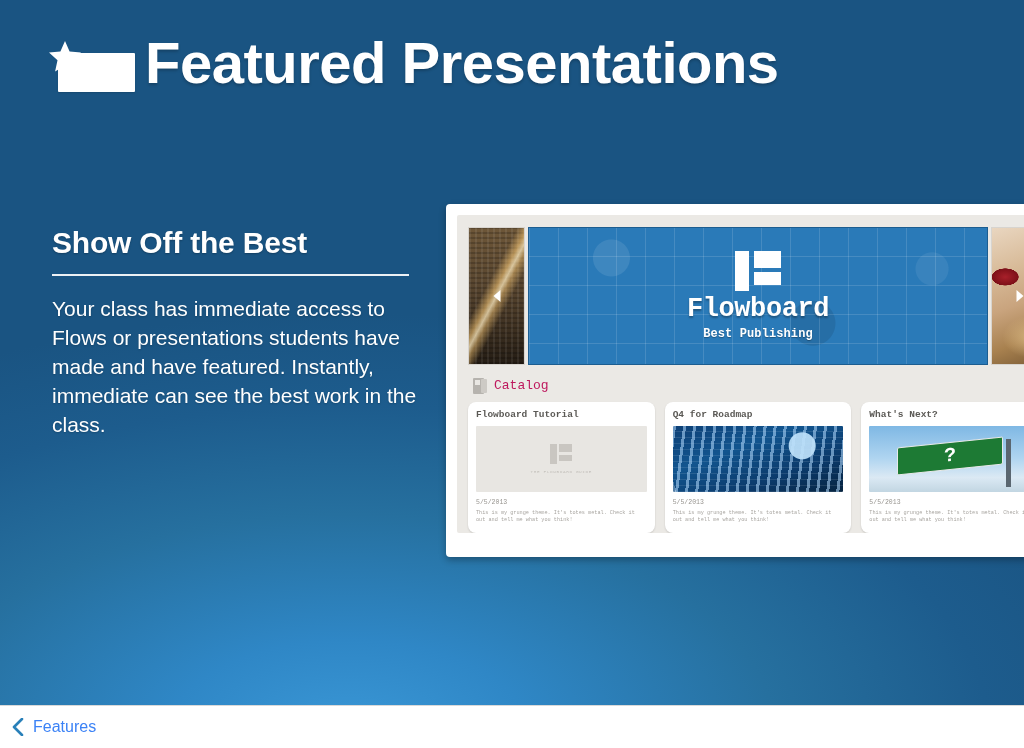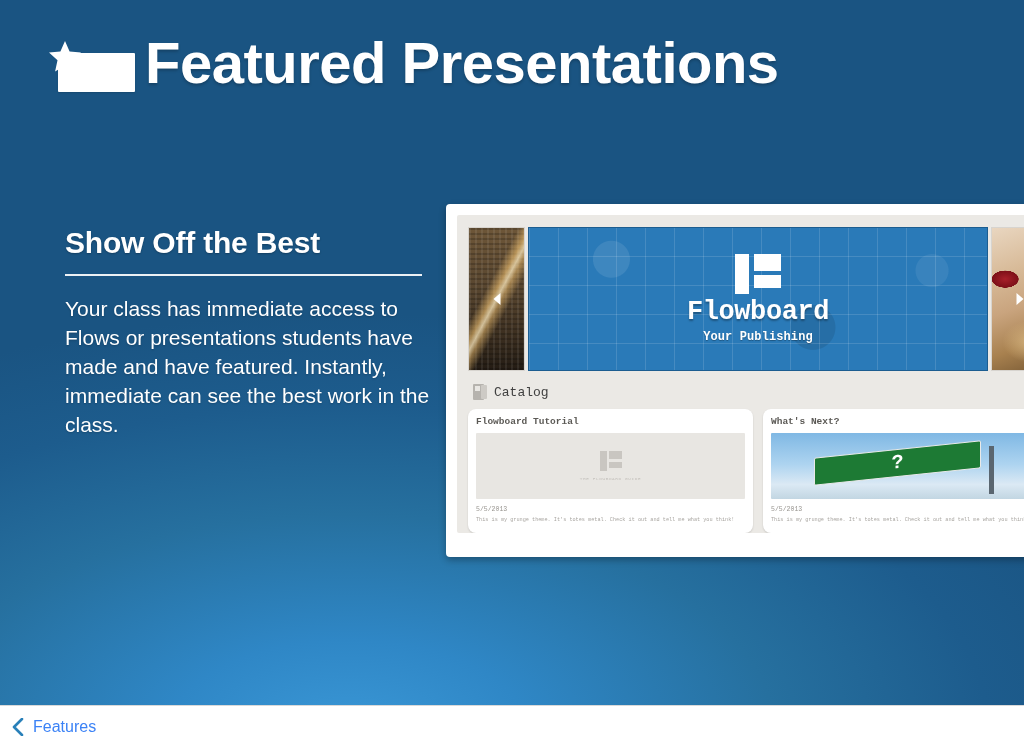--- a/index.html
+++ b/index.html
@@ -37,21 +37,21 @@
     width: 36px; height: 36px; color: #ffffff;
   }
   .title {
     font-size: 58px; font-weight: bold; color: #ffffff;
     letter-spacing: -0.5px; line-height: 1;
     text-shadow: 0 2px 3px rgba(0,0,0,0.22);
     white-space: nowrap;
   }
 
   
-  .copy { position: absolute; left: 65px; top: 226px; width: 372px; }
+  .copy { position: absolute; left: 52px; top: 226px; width: 372px; }
   .copy h2 {
     font-size: 30px; font-weight: bold; color: #ffffff;
     letter-spacing: -0.2px;
     text-shadow: 0 1px 2px rgba(0,0,0,0.25);
   }
   .copy .rule {
     margin-top: 14px; width: 357px; height: 2px;
     background: rgba(255,255,255,0.92);
   }
   .copy p {
@@ -148,21 +148,21 @@
   .catalog {
     display: flex; align-items: center; gap: 7px;
     margin: 12px 0 0 16px; height: 20px;
   }
   .book-icon {
     position: relative; width: 14px; height: 16px; flex: none;
   }
   .book-icon .b1 { position:absolute; left:0; top:0; width:11px; height:16px; background:#b6b3ae; border-radius:1px; }
   .book-icon .b2 { position:absolute; left:8px; top:1px; width:6px; height:14px; background:#cdcac5; border-radius:1px; }
   .book-icon .b3 { position:absolute; left:2px; top:2px; width:5px; height:5px; background:#e9e7e3; }
-  .catalog-label { font-size: 13px; color: #404040; }
+  .catalog-label { font-size: 13px; color: #be185d; }
 
   
   .cards {
     display: flex; gap: 10px; margin: 7px 11px 0 11px;
     align-items: flex-start;
   }
   .card {
     flex: 1; background: #ffffff; border-radius: 8px;
     padding: 7px 8px 9px 8px;
     box-shadow: 0 1px 2px rgba(0,0,0,0.14);
@@ -267,21 +267,21 @@
 
       <div class="hero-main">
         <div class="tiles"></div>
         <div class="hero-inner">
           <div class="fb-mark">
             <i class="bar"></i>
               <i class="top"></i>
               <i class="bot"></i>
           </div>
           <div class="fb-name">Flowboard</div>
-          <div class="fb-tag">Your Publishing</div>
+          <div class="fb-tag">Best Publishing</div>
         </div>
       </div>
 
       <div class="hero-side">
         <div class="photo-woman"></div>
         <span class="arrow right"></span>
       </div>
     </div>
 
     <div class="catalog">
@@ -302,20 +302,26 @@
               <i class="bar"></i>
               <i class="top"></i>
               <i class="bot"></i>
             </div>
           <div class="cap">THE FLOWBOARD GUIDE</div>
         </div>
         <div class="card-date">5/5/2013</div>
         <div class="card-desc">This is my grunge theme. It's totes metal. Check it out and tell me what you think!</div>
       </div>
 
+      <div class="card">
+        <div class="card-title">Q4 for Roadmap</div>
+        <div class="thumb t-charts"></div>
+        <div class="card-date">5/5/2013</div>
+        <div class="card-desc">This is my grunge theme. It's totes metal. Check it out and tell me what you think!</div>
+      </div>
 
 
       <div class="card">
         <div class="card-title">What's Next?</div>
         <div class="thumb t-sign">
           <div class="post"></div>
           <div class="board">
             <span class="q">?</span>
           </div>
         </div>

